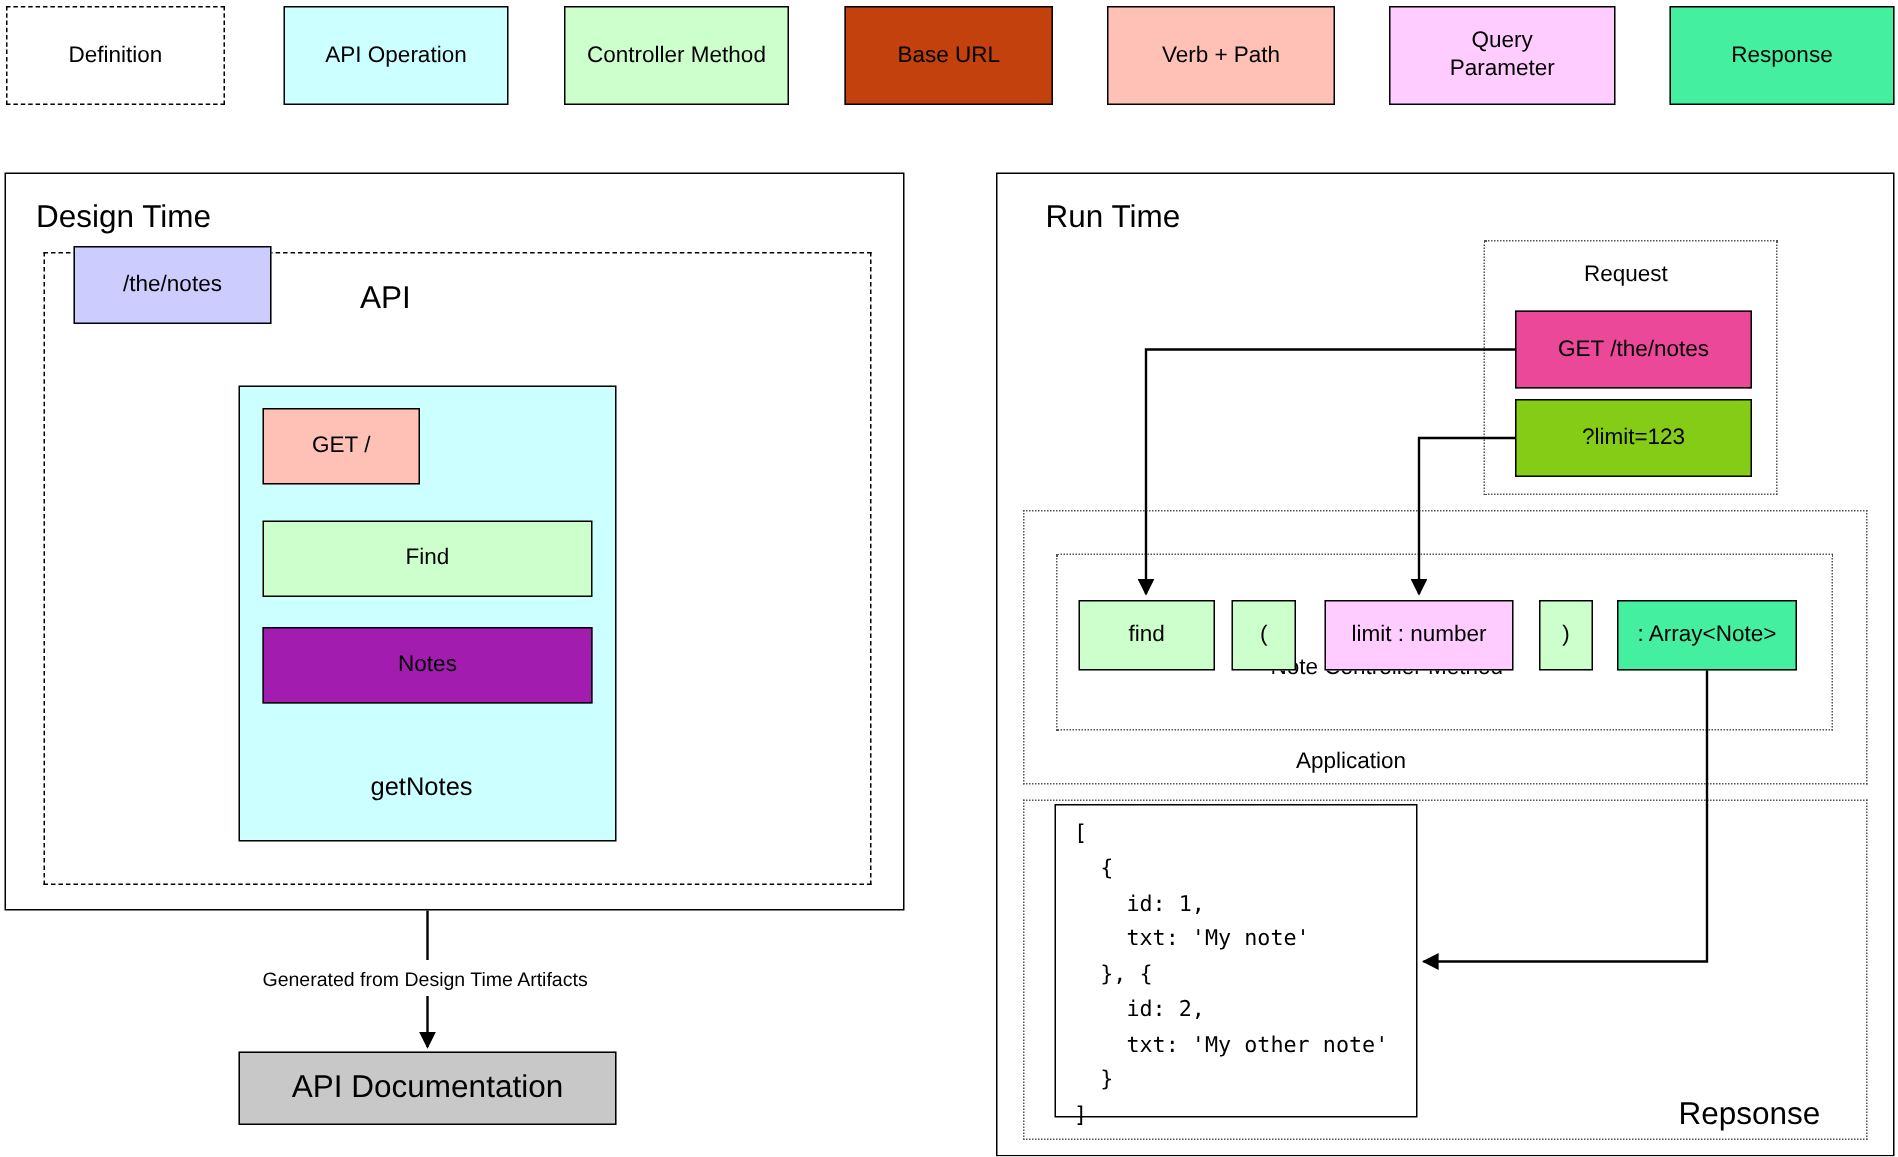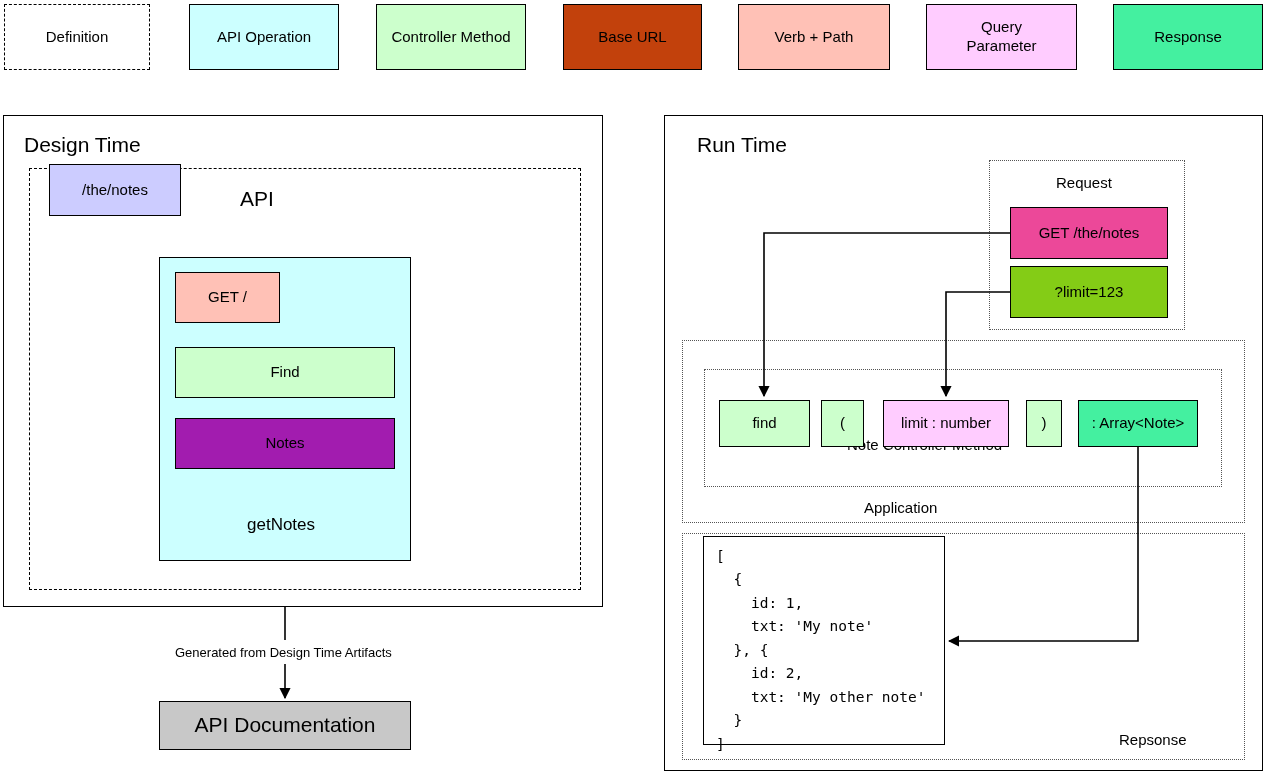--- a/index.html
+++ b/index.html
@@ -174,21 +174,21 @@
     <span>limit : number</span>
   </div>
   <div class="box" style="left:1026px; top:400px; width:36px; height:47px; background:#ccffcc; font-size:15px;">
     <span>)</span>
   </div>
   <div class="box" style="left:1078px; top:400px; width:120px; height:47px; background:#44f0a0; font-size:15px;">
     <span>: Array&lt;Note&gt;</span>
   </div>
 
   <div class="dotted-box" style="left:682px; top:533px; width:563px; height:227px;"></div>
-  <div class="lbl" style="left:1119px; top:731px; font-size:15px;text-align:center;">Repsonse</div>
+  <div class="lbl" style="left:1119px; top:731px; font-size:21px;text-align:center;">Repsonse</div>
   <div class="code" style="left:703px; top:536px; width:242px; height:209px;">[
   {
     id: 1,
     txt: 'My note'
   }, {
     id: 2,
     txt: 'My other note'
   }
 ]</div>
 

